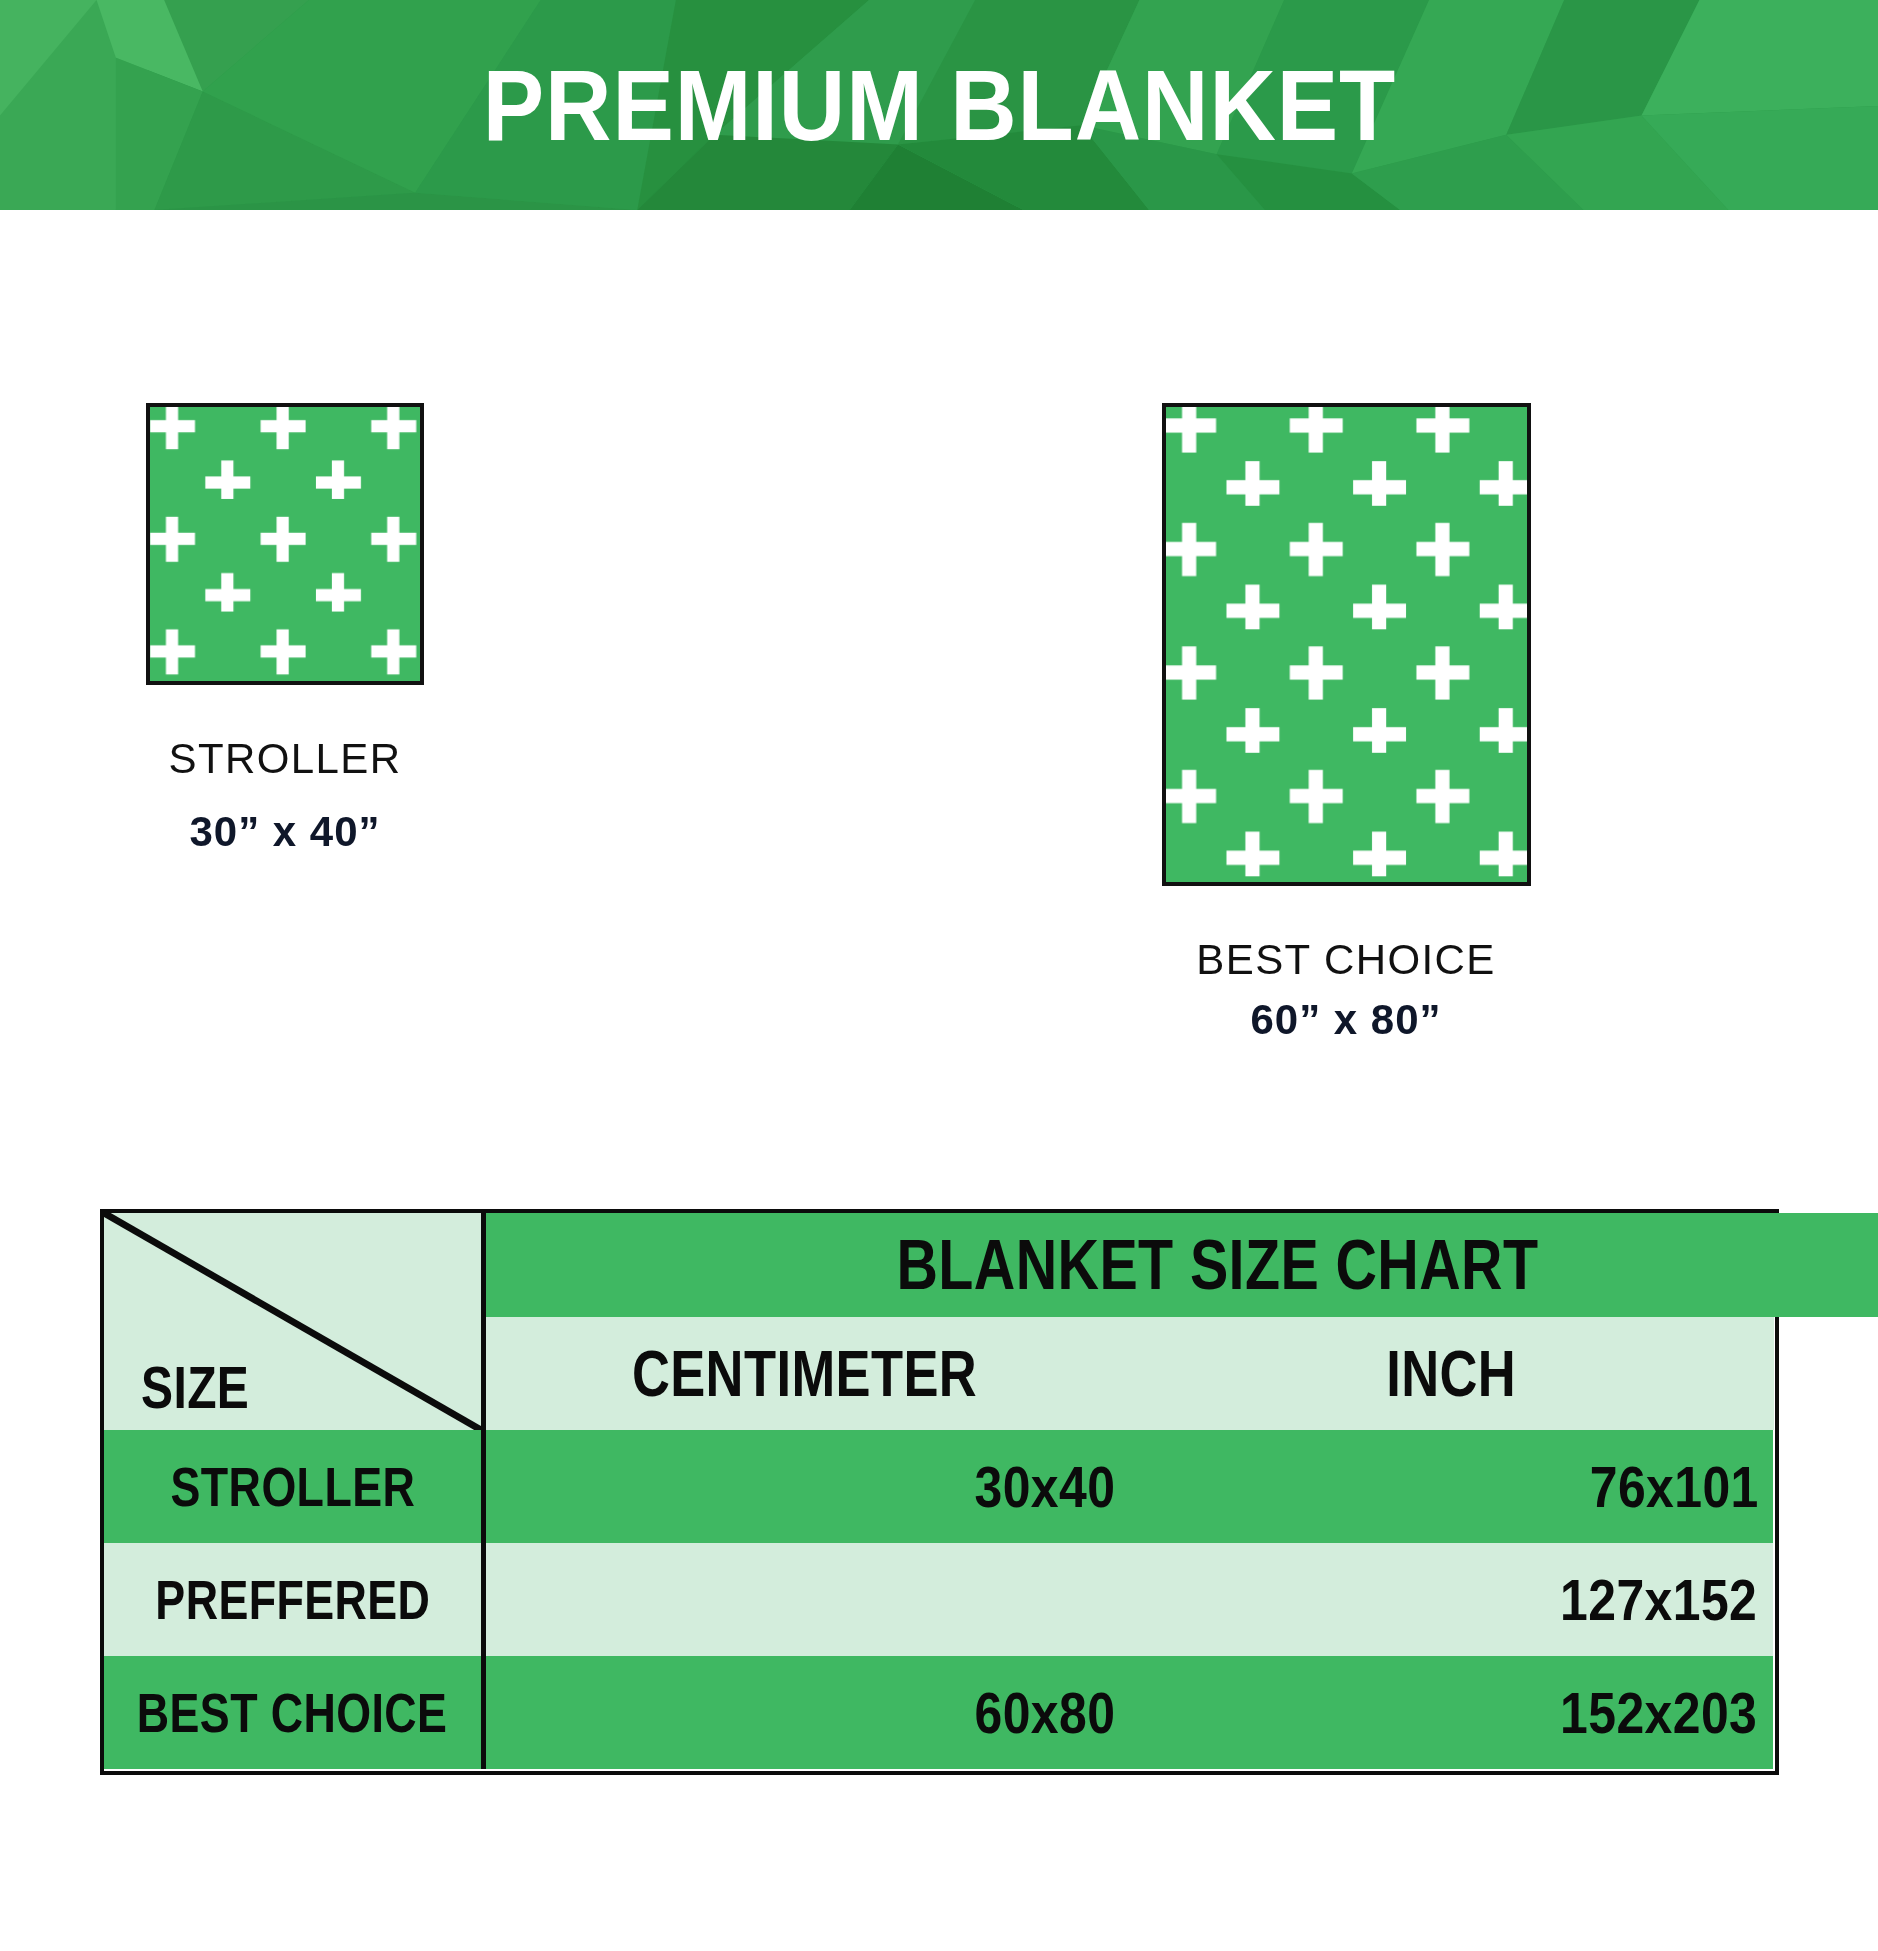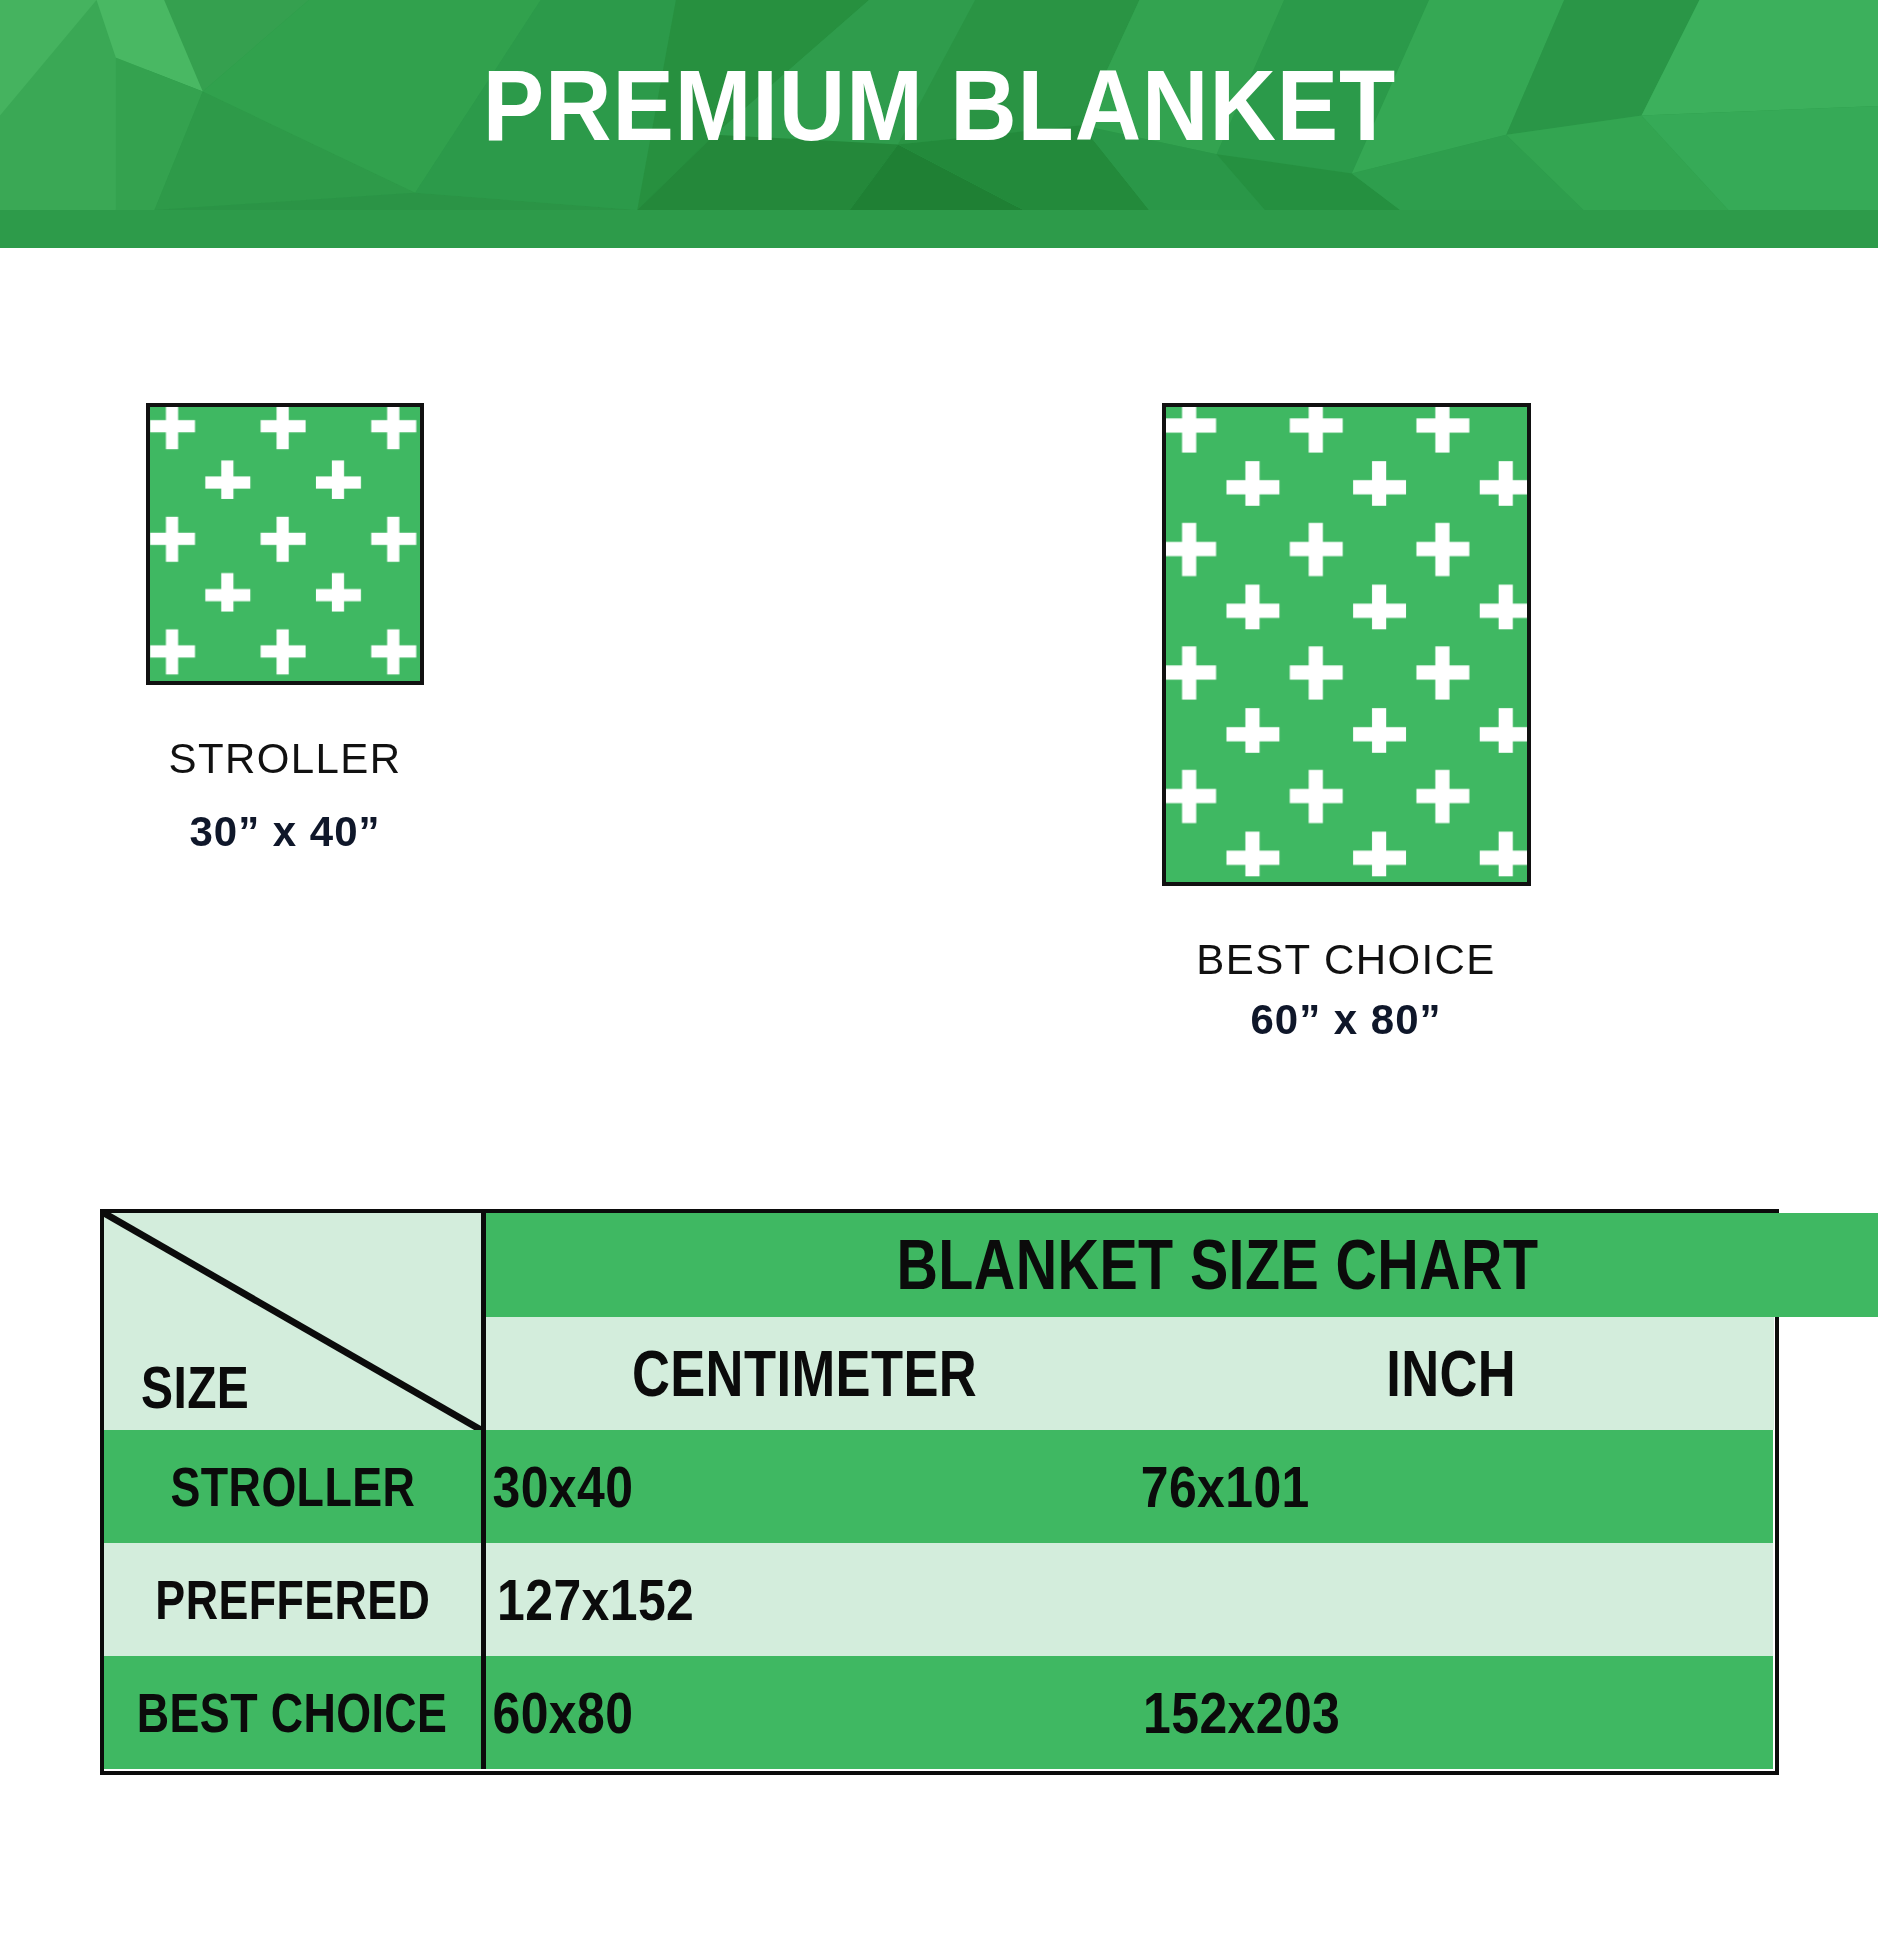--- a/index.html
+++ b/index.html
@@ -14,21 +14,21 @@
     overflow: hidden;
     font-family: "Liberation Sans", sans-serif;
   }
 
   
   .banner {
     position: absolute;
     left: 0;
     top: 0;
     width: 1879px;
-    height: 248px;
+    height: 210px;
     overflow: hidden;
     background: #2d9b4a;
   }
   .banner-poly {
     position: absolute;
     left: 0;
     top: 0;
     width: 1879px;
     height: 210px;
     display: block;
@@ -211,22 +211,23 @@
     font-size: 56px;
     color: #0b0b0b;
     transform: scaleX(0.80);
     letter-spacing: 0.5px;
     white-space: nowrap;
   }
   .ct-cell-val {
     flex: 1;
     display: flex;
     align-items: center;
-    justify-content: flex-start;
-    box-sizing: border-box;
+    justify-content: flex-end;
+    box-sizing: border-box;
+    margin-left: 8px;
   }
   .ct-cell-val span {
     font-family: "Liberation Sans Narrow", "Liberation Sans", sans-serif;
     font-weight: bold;
     font-size: 58px;
     color: #0b0b0b;
     transform: scaleX(0.86);
     letter-spacing: 0.5px;
     white-space: nowrap;
   }

